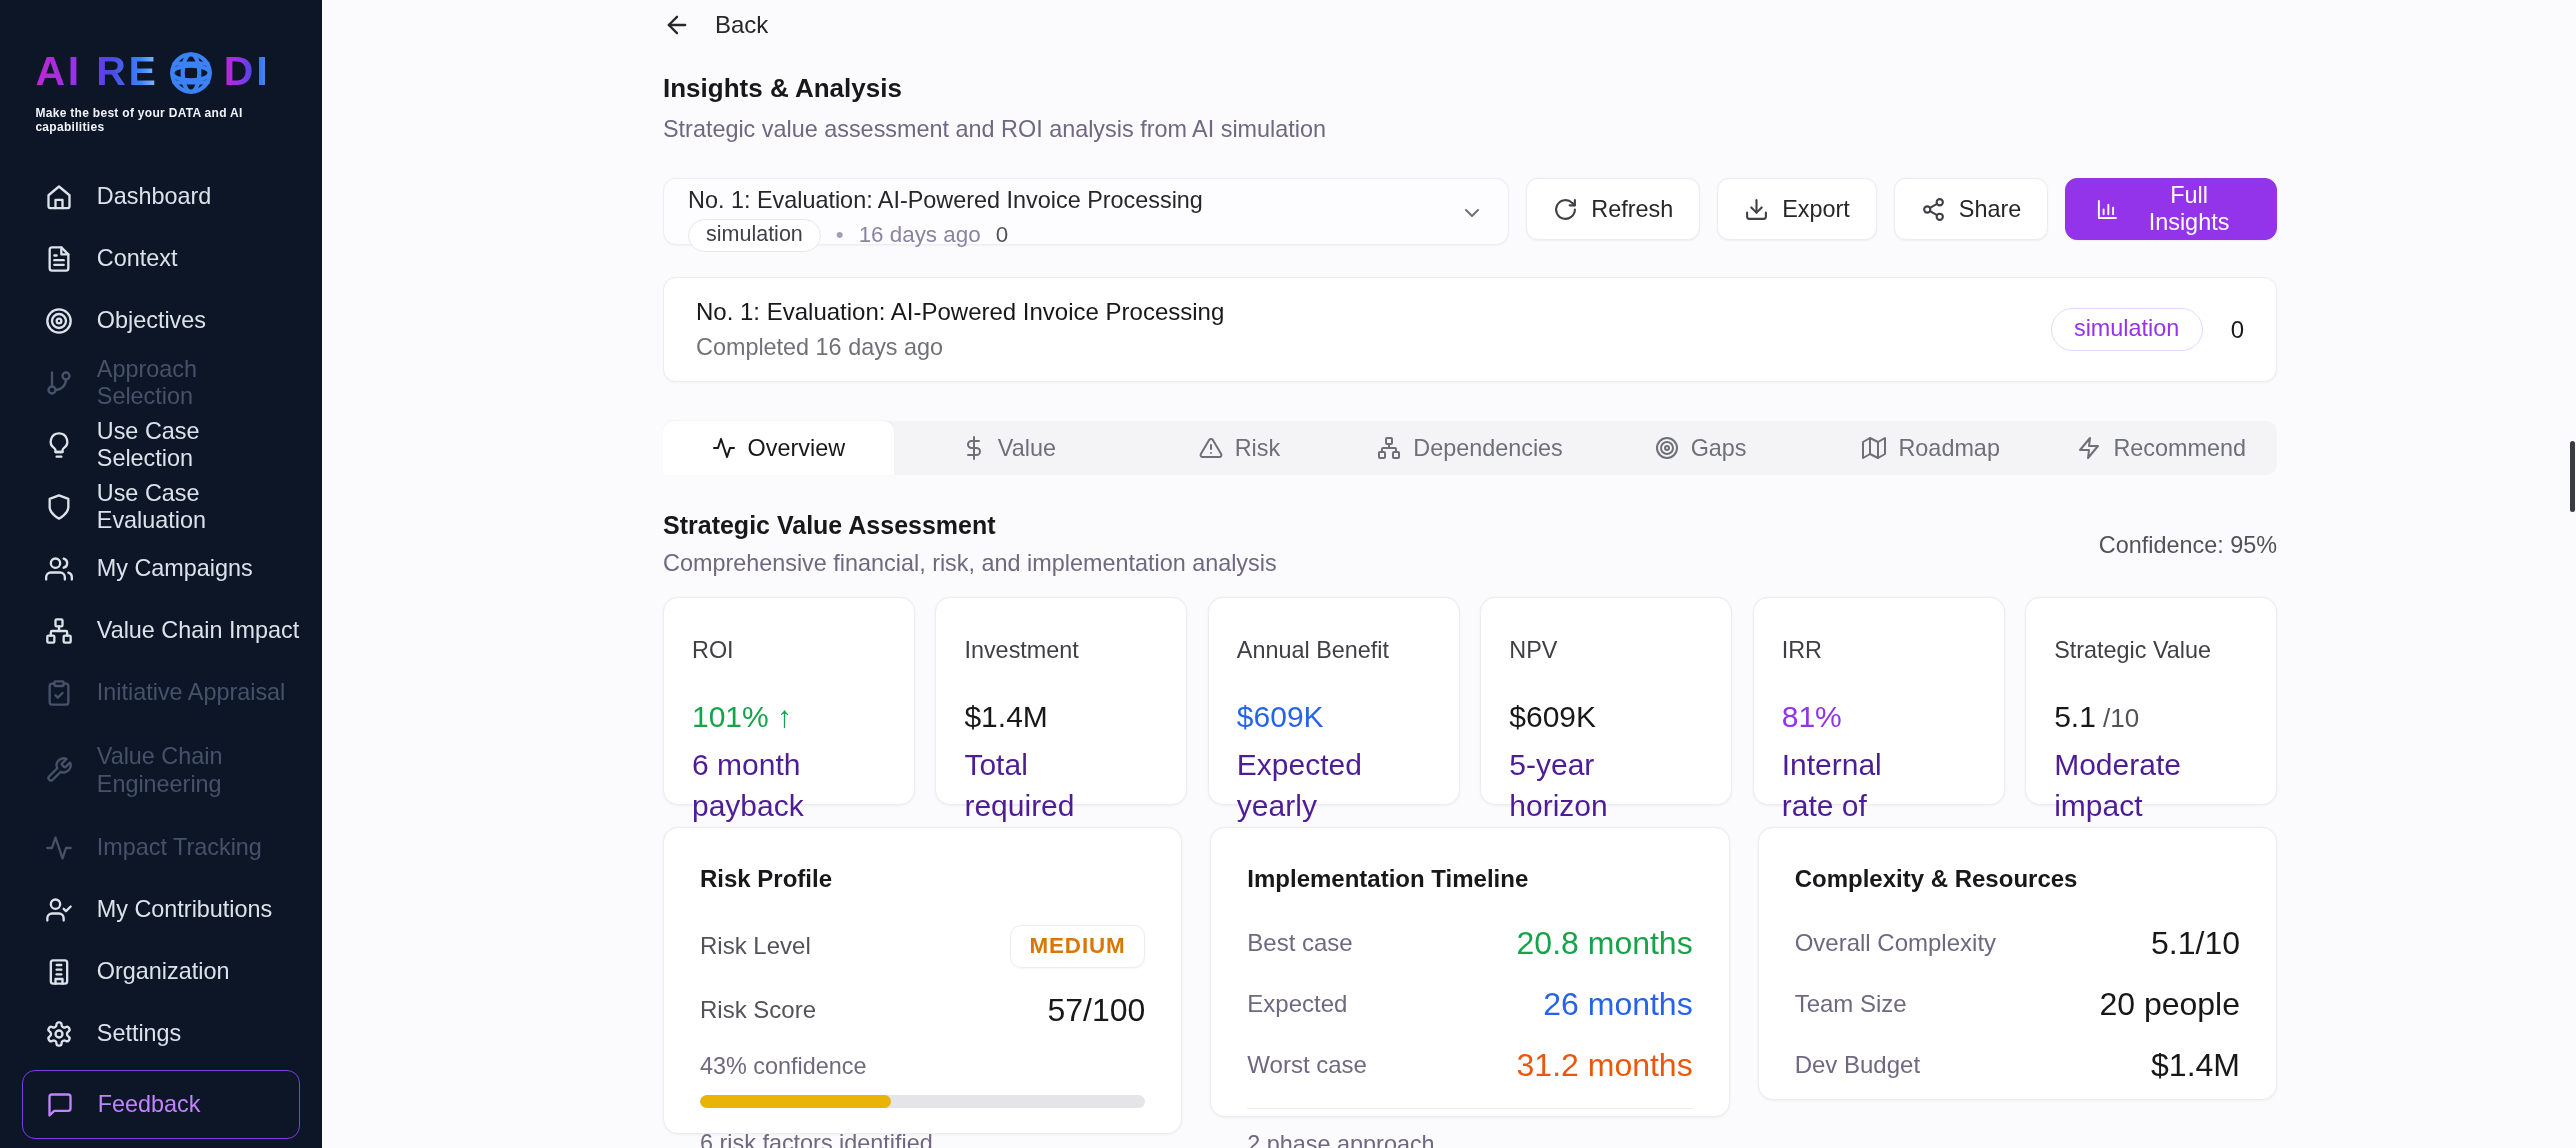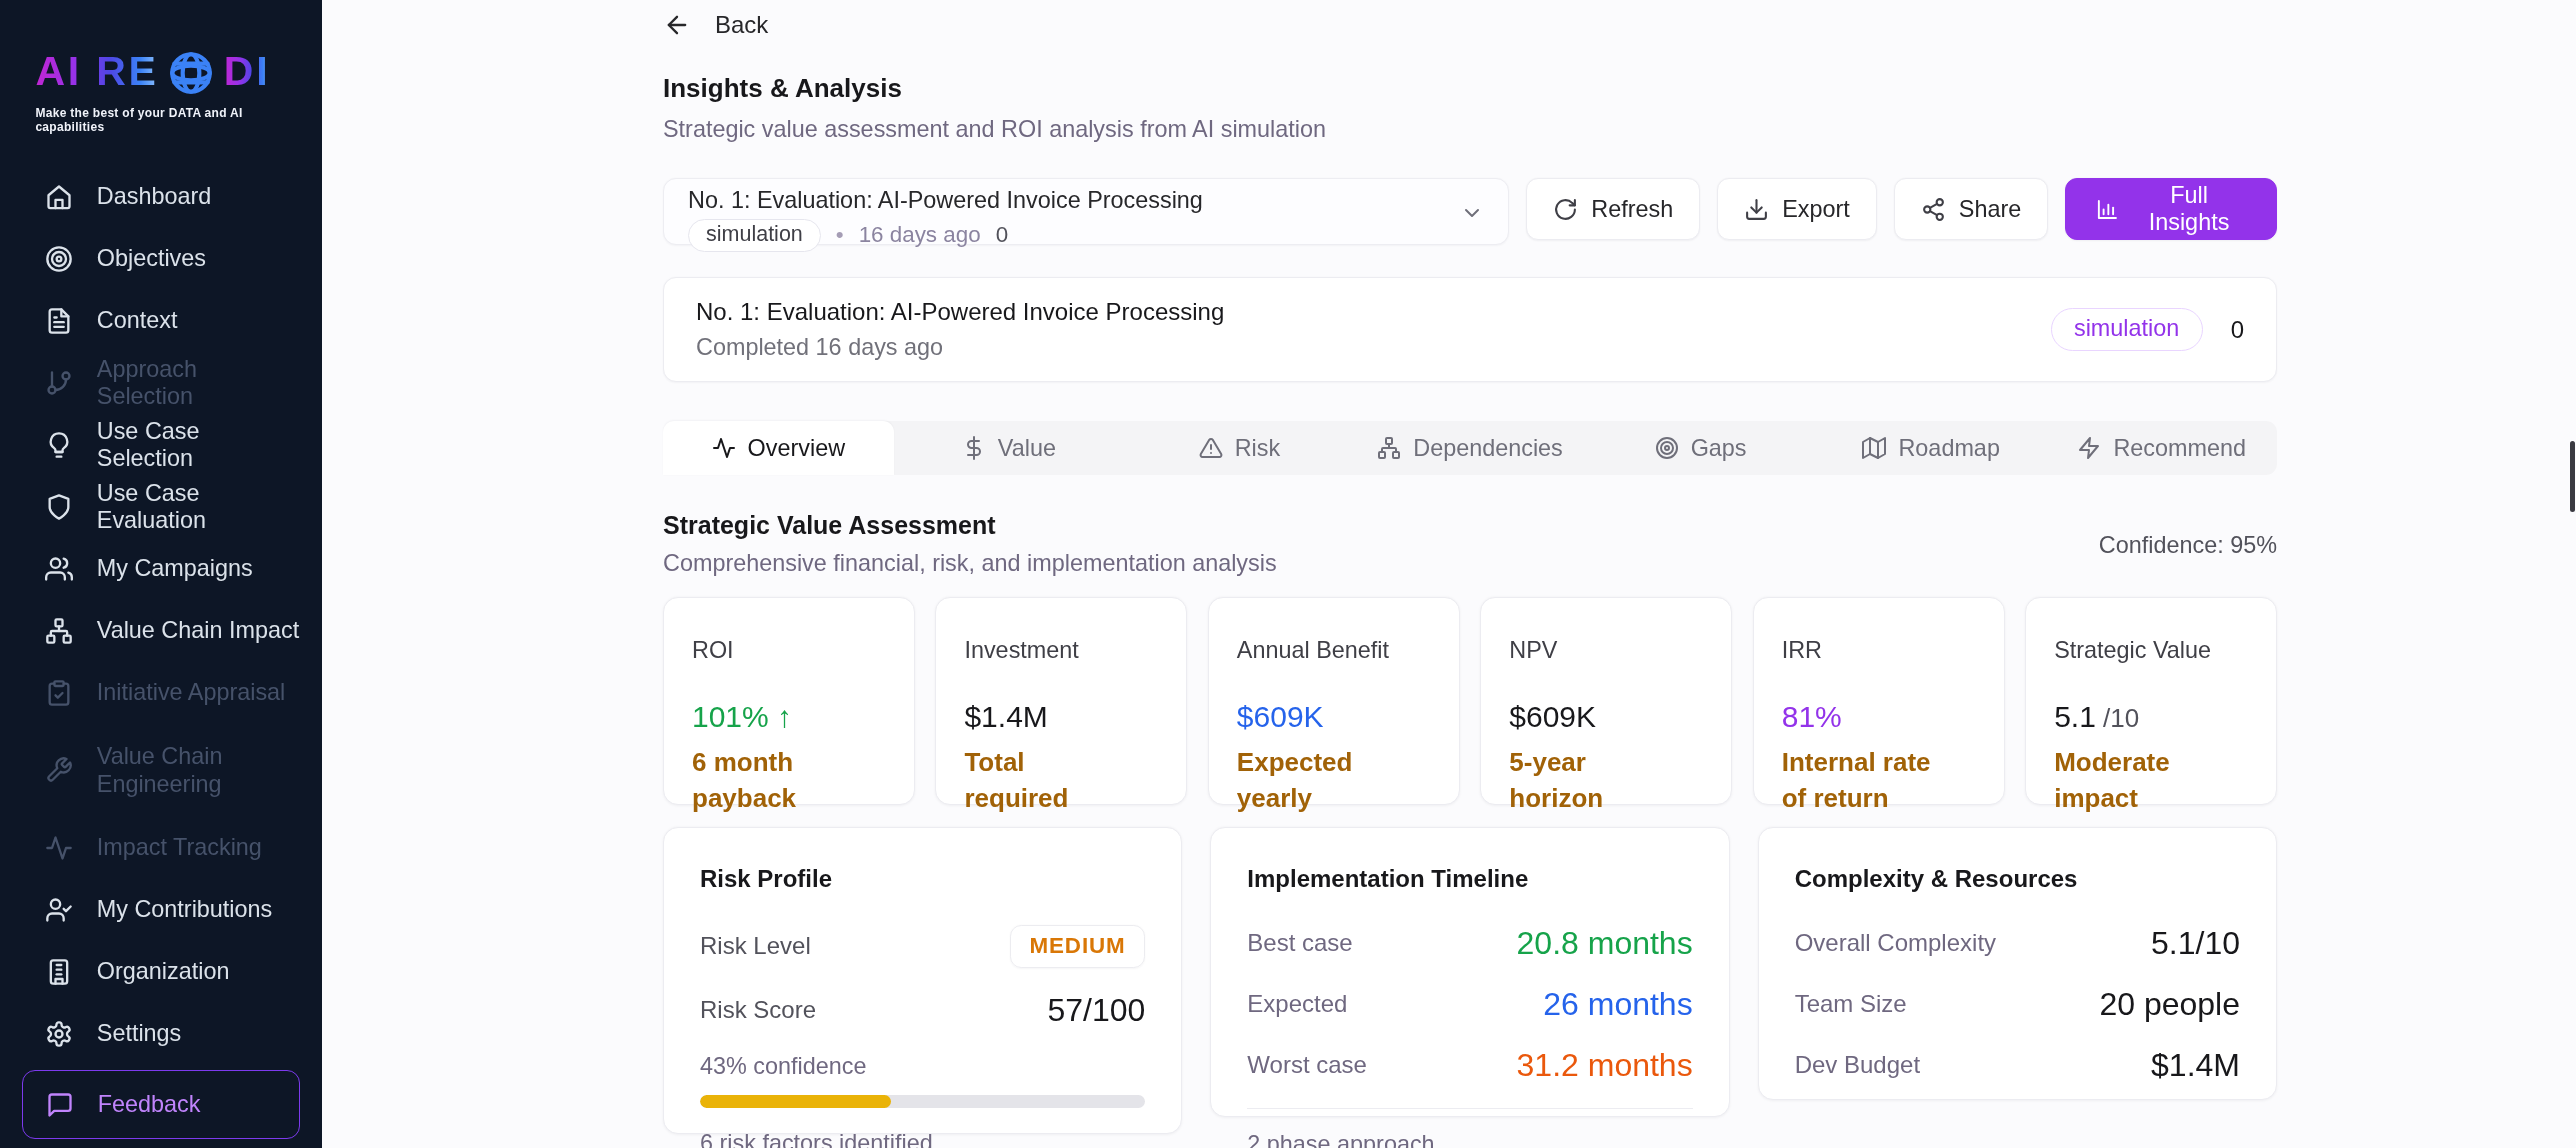--- a/index.html
+++ b/index.html
@@ -69,21 +69,21 @@
   .section-head { display:flex; justify-content:space-between; margin-bottom:20px; }
   .section-title { font-size:25px; font-weight:600; color:#18181b; margin-bottom:10.3px; }
   .section-sub { font-size:23.4px; color:#6f6880; }
   .confidence { font-size:23.4px; color:#52525b; padding-top:20.6px; }
 
   .metrics { display:grid; grid-template-columns:repeat(6,1fr); gap:20.6px; margin-bottom:21.5px; }
   .metric-card { height:208px; background:#fff; border:0.9px solid #ececf1; border-radius:15px; box-shadow:0 0.9px 2.8px rgba(20,20,40,.05); padding:39px 28px 0; }
   .metric-label { font-size:23.4px; color:#3f3f46; margin-bottom:36px; }
   .metric-value { font-size:30px; font-weight:500; color:#18181b; margin-bottom:11.2px; }
   .metric-suffix { font-size:26px; color:#52525b; font-weight:400; }
-  .metric-sub { font-size:26px; color:#a16207; line-height:1.35; width:150px;font-weight:bold; }
+  .metric-sub { font-size:30px; color:#4c1d95; line-height:1.35; width:150px; }
   .v-green { color:#16a34a; } .v-blue { color:#2563eb; } .v-purple { color:#9333ea; }
 
   .bottom-grid { display:grid; grid-template-columns:repeat(3,1fr); gap:28px; align-items:start; }
   .panel { background:#fff; border:0.9px solid #ececf1; border-radius:15px; box-shadow:0 0.9px 2.8px rgba(20,20,40,.05); padding:37px 36px; }
   .panel-title { font-size:24px; font-weight:600; color:#18181b; margin-bottom:32px; }
   .prow { display:flex; justify-content:space-between; align-items:center; margin-bottom:24px; }
   .prow-label { font-size:24px; color:#52525b; }
   .prow-label.muted { color:#6f6880; }
   .prow-value { font-size:32px; font-weight:500; color:#18181b; }
   .badge-medium { border:0.9px solid #ececf0; border-radius:11.2px; padding:7.5px 18.7px; font-size:22.4px; font-weight:600; letter-spacing:0.9px; color:#d97706; box-shadow:0 0.9px 1.9px rgba(20,20,40,.04); }
@@ -249,29 +249,29 @@
 
     <nav class="nav">
       <div class="nav-item">
           <svg class="ic" viewBox="0 0 30 30" width="28" height="28">
             <use href="#i-home"></use>
           </svg>
           <span class="nav-label">Dashboard</span>
         </div>
       <div class="nav-item">
           <svg class="ic" viewBox="0 0 30 30" width="28" height="28">
+            <use href="#i-doc"></use>
+          </svg>
+          <span class="nav-label">Context</span>
+        </div>
+      <div class="nav-item">
+          <svg class="ic" viewBox="0 0 30 30" width="28" height="28">
             <use href="#i-target"></use>
           </svg>
           <span class="nav-label">Objectives</span>
-        </div>
-      <div class="nav-item">
-          <svg class="ic" viewBox="0 0 30 30" width="28" height="28">
-            <use href="#i-doc"></use>
-          </svg>
-          <span class="nav-label">Context</span>
         </div>
       <div class="nav-item disabled">
           <svg class="ic" viewBox="0 0 30 30" width="28" height="28">
             <use href="#i-branch"></use>
           </svg>
           <span class="nav-label">Approach Selection</span>
         </div>
       <div class="nav-item">
           <svg class="ic" viewBox="0 0 30 30" width="28" height="28">
             <use href="#i-bulb"></use>

